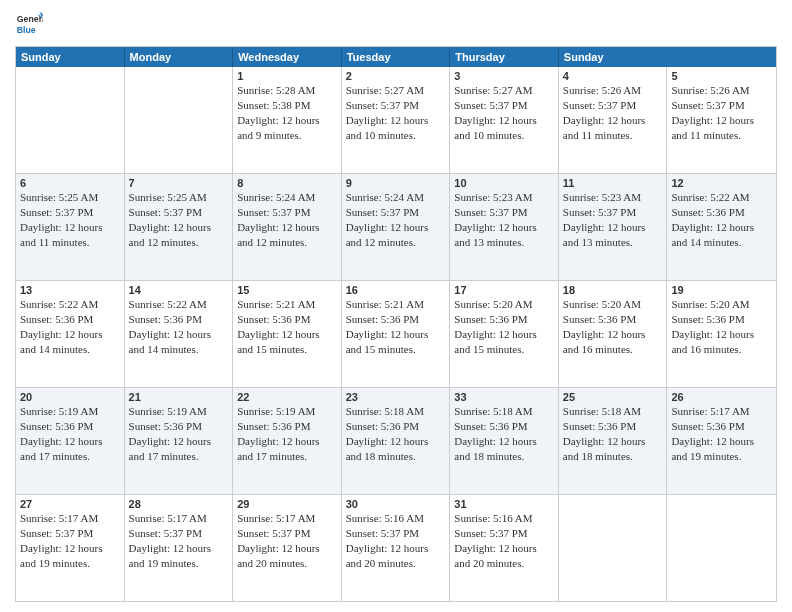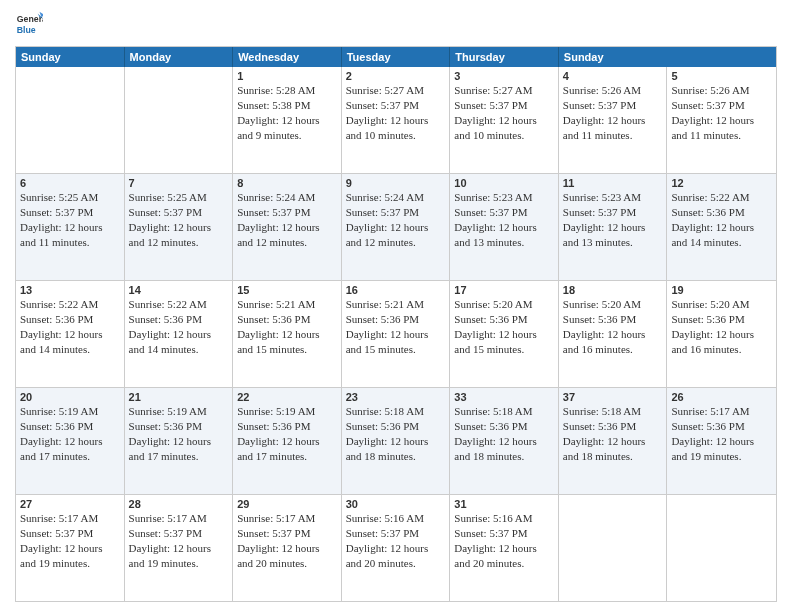--- a/index.html
+++ b/index.html
@@ -281,21 +281,21 @@
 Sunset: 5:36 PM
 Daylight: 12 hours and 18 minutes.</div>
           </div>
           <div class="cal-cell alt-row">
             <span class="day-number">33</span>
             <div class="day-info" style="white-space: pre-line;">Sunrise: 5:18 AM
 Sunset: 5:36 PM
 Daylight: 12 hours and 18 minutes.</div>
           </div>
           <div class="cal-cell alt-row">
-            <span class="day-number">37</span>
+            <span class="day-number">25</span>
             <div class="day-info" style="white-space: pre-line;">Sunrise: 5:18 AM
 Sunset: 5:36 PM
 Daylight: 12 hours and 18 minutes.</div>
           </div>
           <div class="cal-cell alt-row">
             <span class="day-number">26</span>
             <div class="day-info" style="white-space: pre-line;">Sunrise: 5:17 AM
 Sunset: 5:36 PM
 Daylight: 12 hours and 19 minutes.</div>
           </div>

